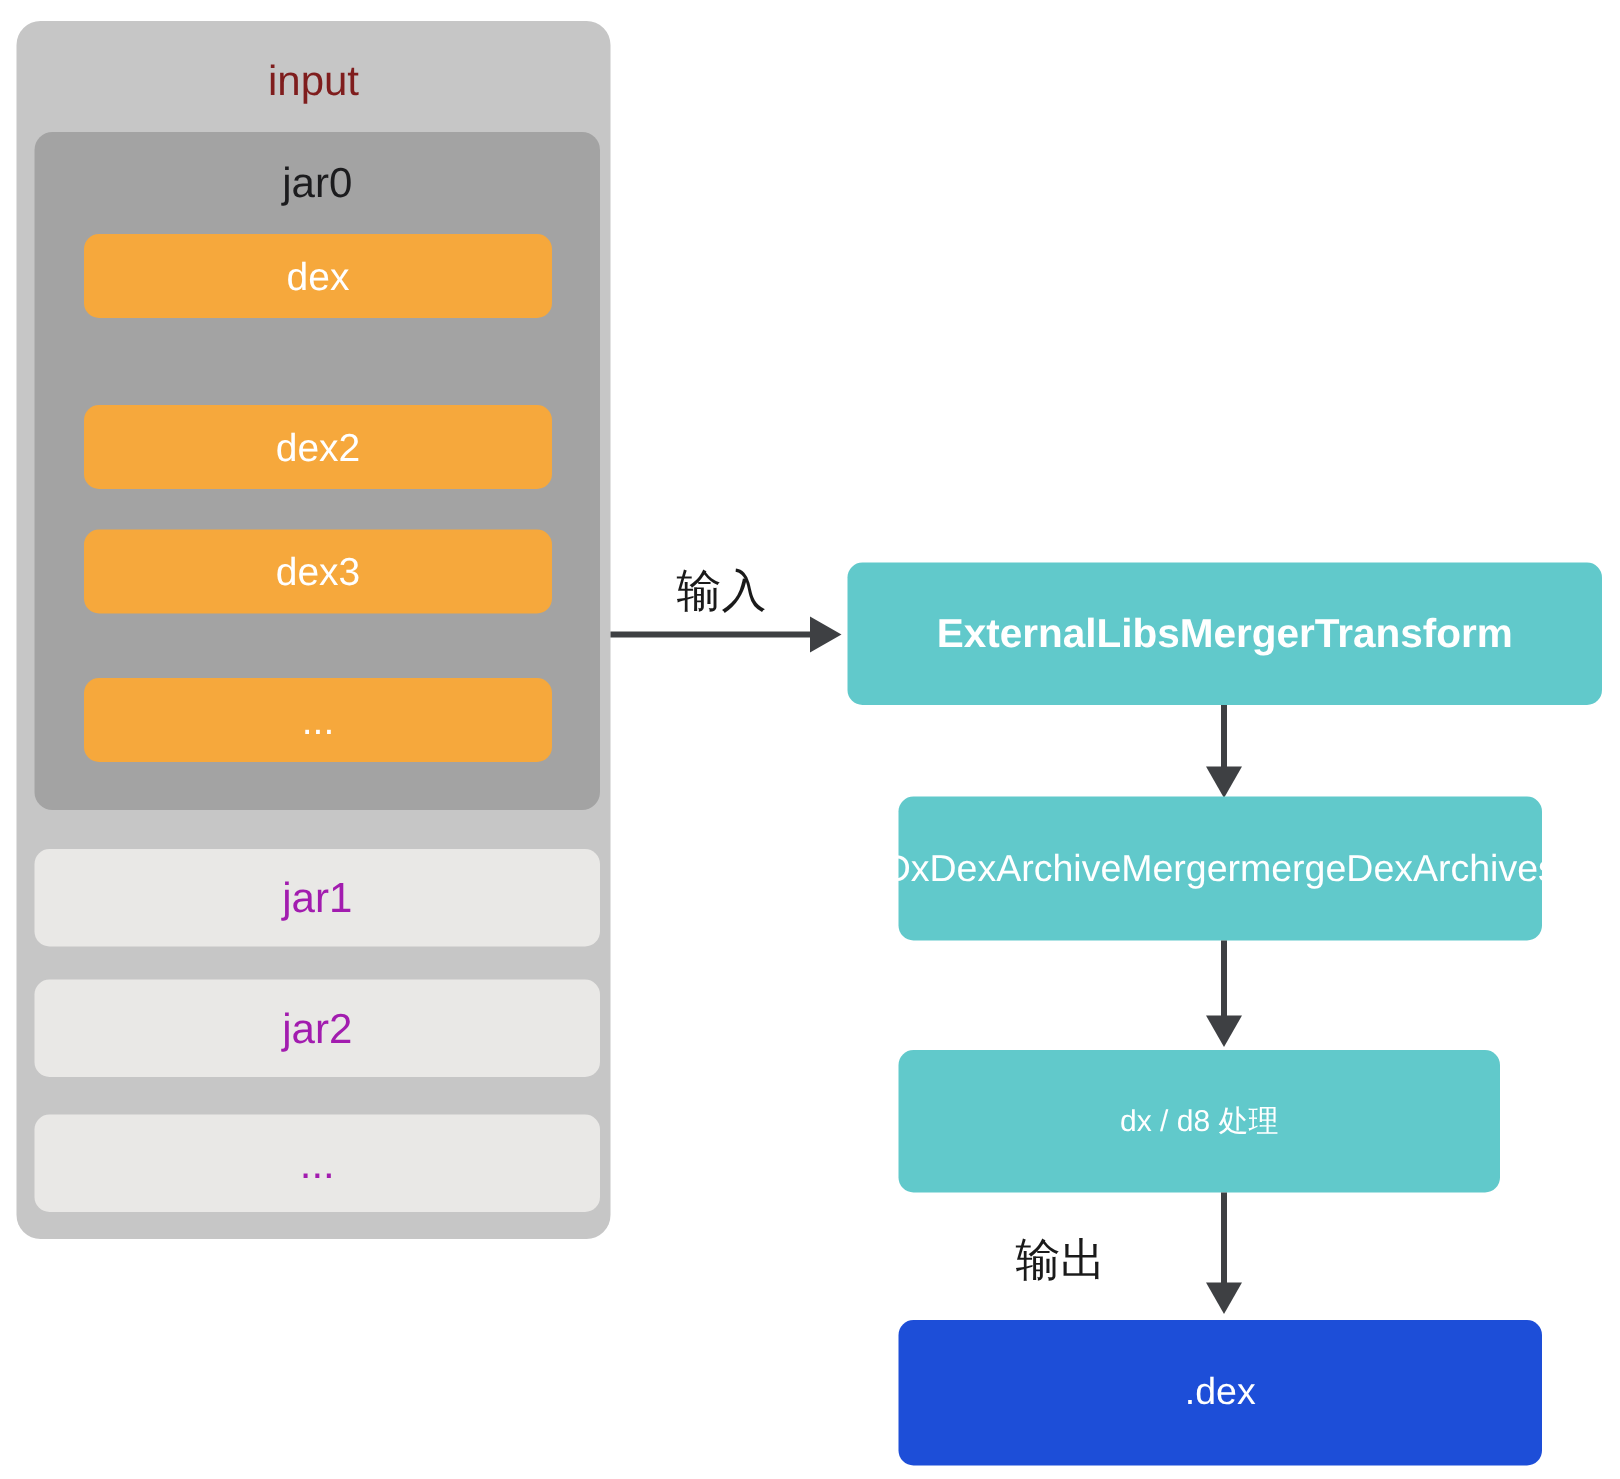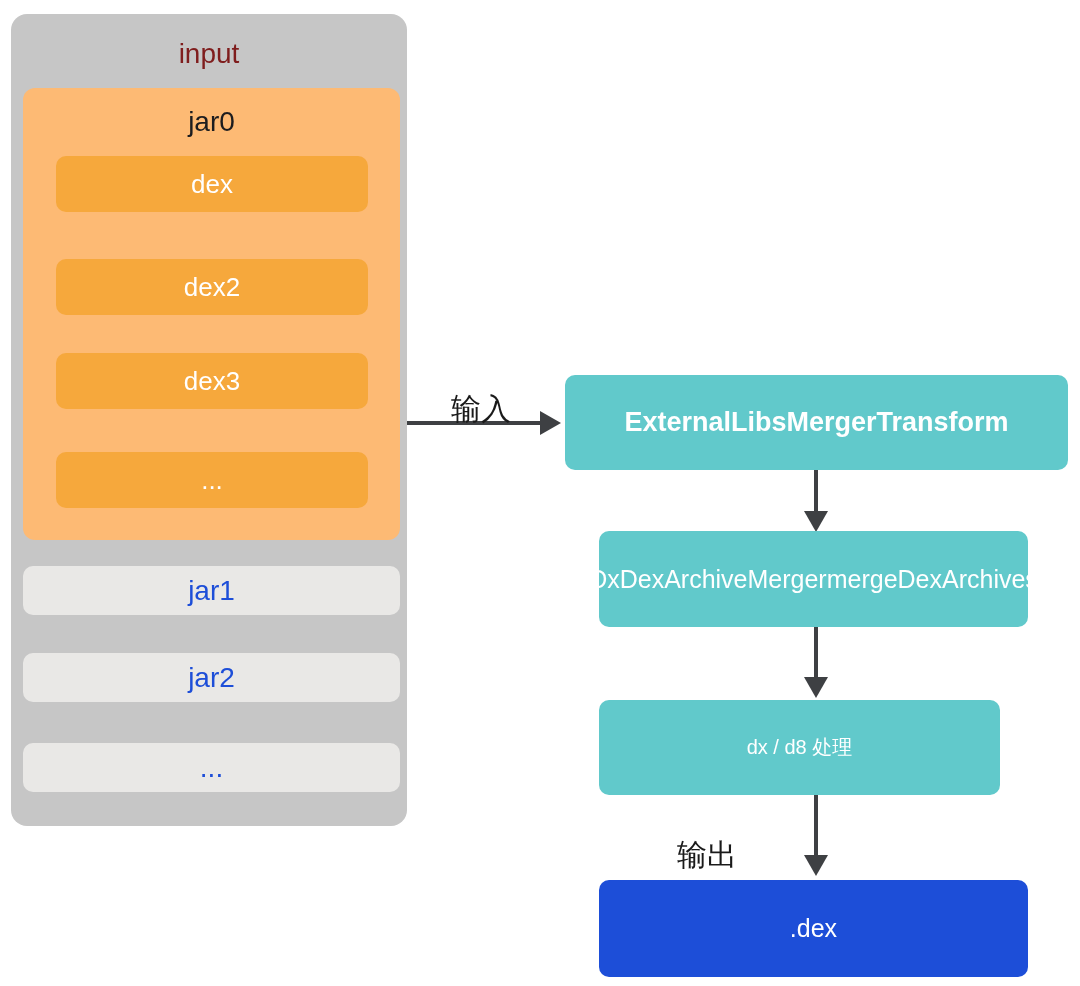--- a/index.html
+++ b/index.html
@@ -29,21 +29,21 @@
     left: 0; top: 24px;
     width: 100%;
     text-align: center;
     font-size: 28px;
     color: #7f1d1d;
   }
   .jar0 {
     position: absolute;
     left: 12px; top: 74px;
     width: 377px; height: 452px;
-    background: #fdba74;
+    background: #a3a3a3;
     border-radius: 12px;
   }
   .jar0-title {
     position: absolute;
     left: 0; top: 18px;
     width: 100%;
     text-align: center;
     font-size: 28px;
     color: #1c1c1e;
   }
@@ -53,35 +53,35 @@
     width: 312px; height: 56px;
     background: #f6a83c;
     border-radius: 10px;
     color: #ffffff;
     font-size: 26px;
     display: flex;
     align-items: center;
     justify-content: center;
   }
   .dex-1 { top: 68px; }
-  .dex-2 { top: 171px; }
+  .dex-2 { top: 182px; }
   .dex-3 { top: 265px; }
   .dex-4 { top: 364px; }
 
   .jar-strip {
     position: absolute;
     left: 12px;
-    width: 377px; height: 49px;
+    width: 377px; height: 65px;
     background: #e9e8e6;
     border-radius: 10px;
     display: flex;
     align-items: center;
     justify-content: center;
     font-size: 28px;
-    color: #1d4ed8;
+    color: #a21caf;
   }
   .jar-1 { top: 552px; }
   .jar-2 { top: 639px; }
   .jar-3 { top: 729px; }
 
   
   .node {
     position: absolute;
     background: #61c9cb;
     border-radius: 10px;
@@ -134,21 +134,20 @@
   .v3-line { top: 795px; height: 62px; }
   .v3-head { top: 855px; }
 
   
   .cn-label {
     position: absolute;
     width: 100px;
     text-align: center;
     font-size: 30px;
     color: #1a1a1a;
-    margin-top: 15px;
   }
   .label-in  { left: 431px; top: 374px; }
   .label-out { left: 657px; top: 820px; }
 </style>
 </head>
 <body>
 
 <div class="canvas">
 
   <div class="panel">

